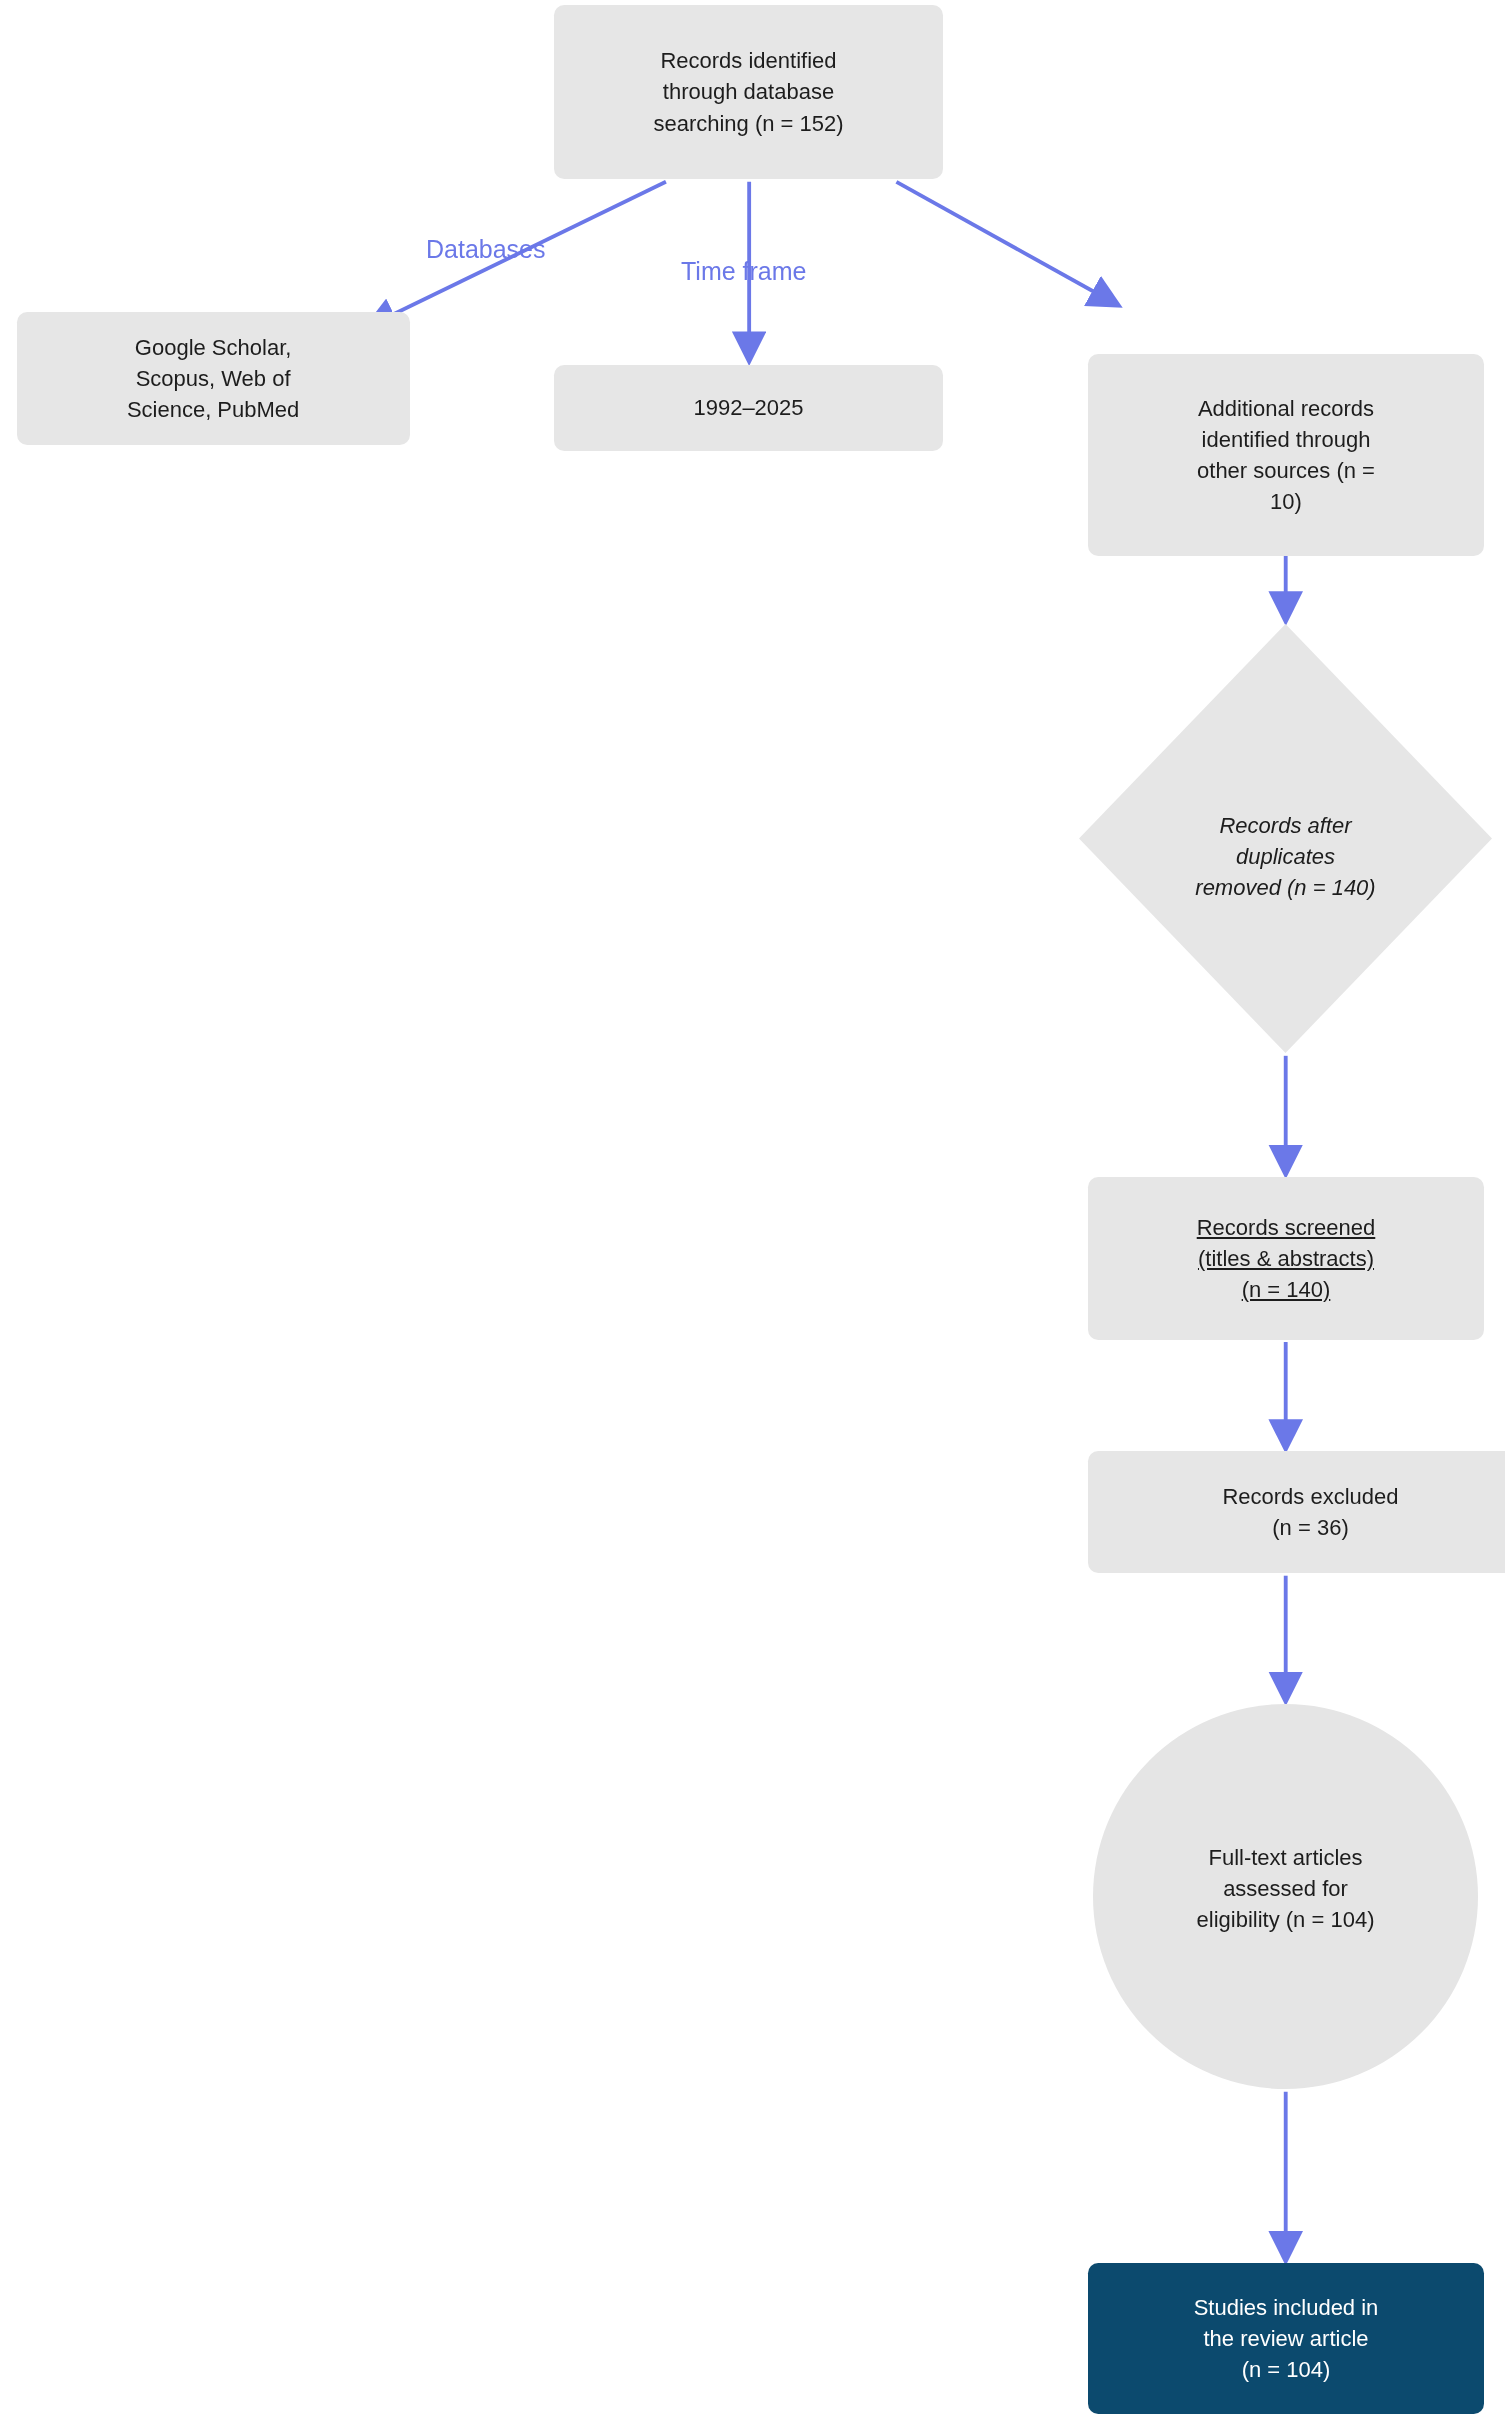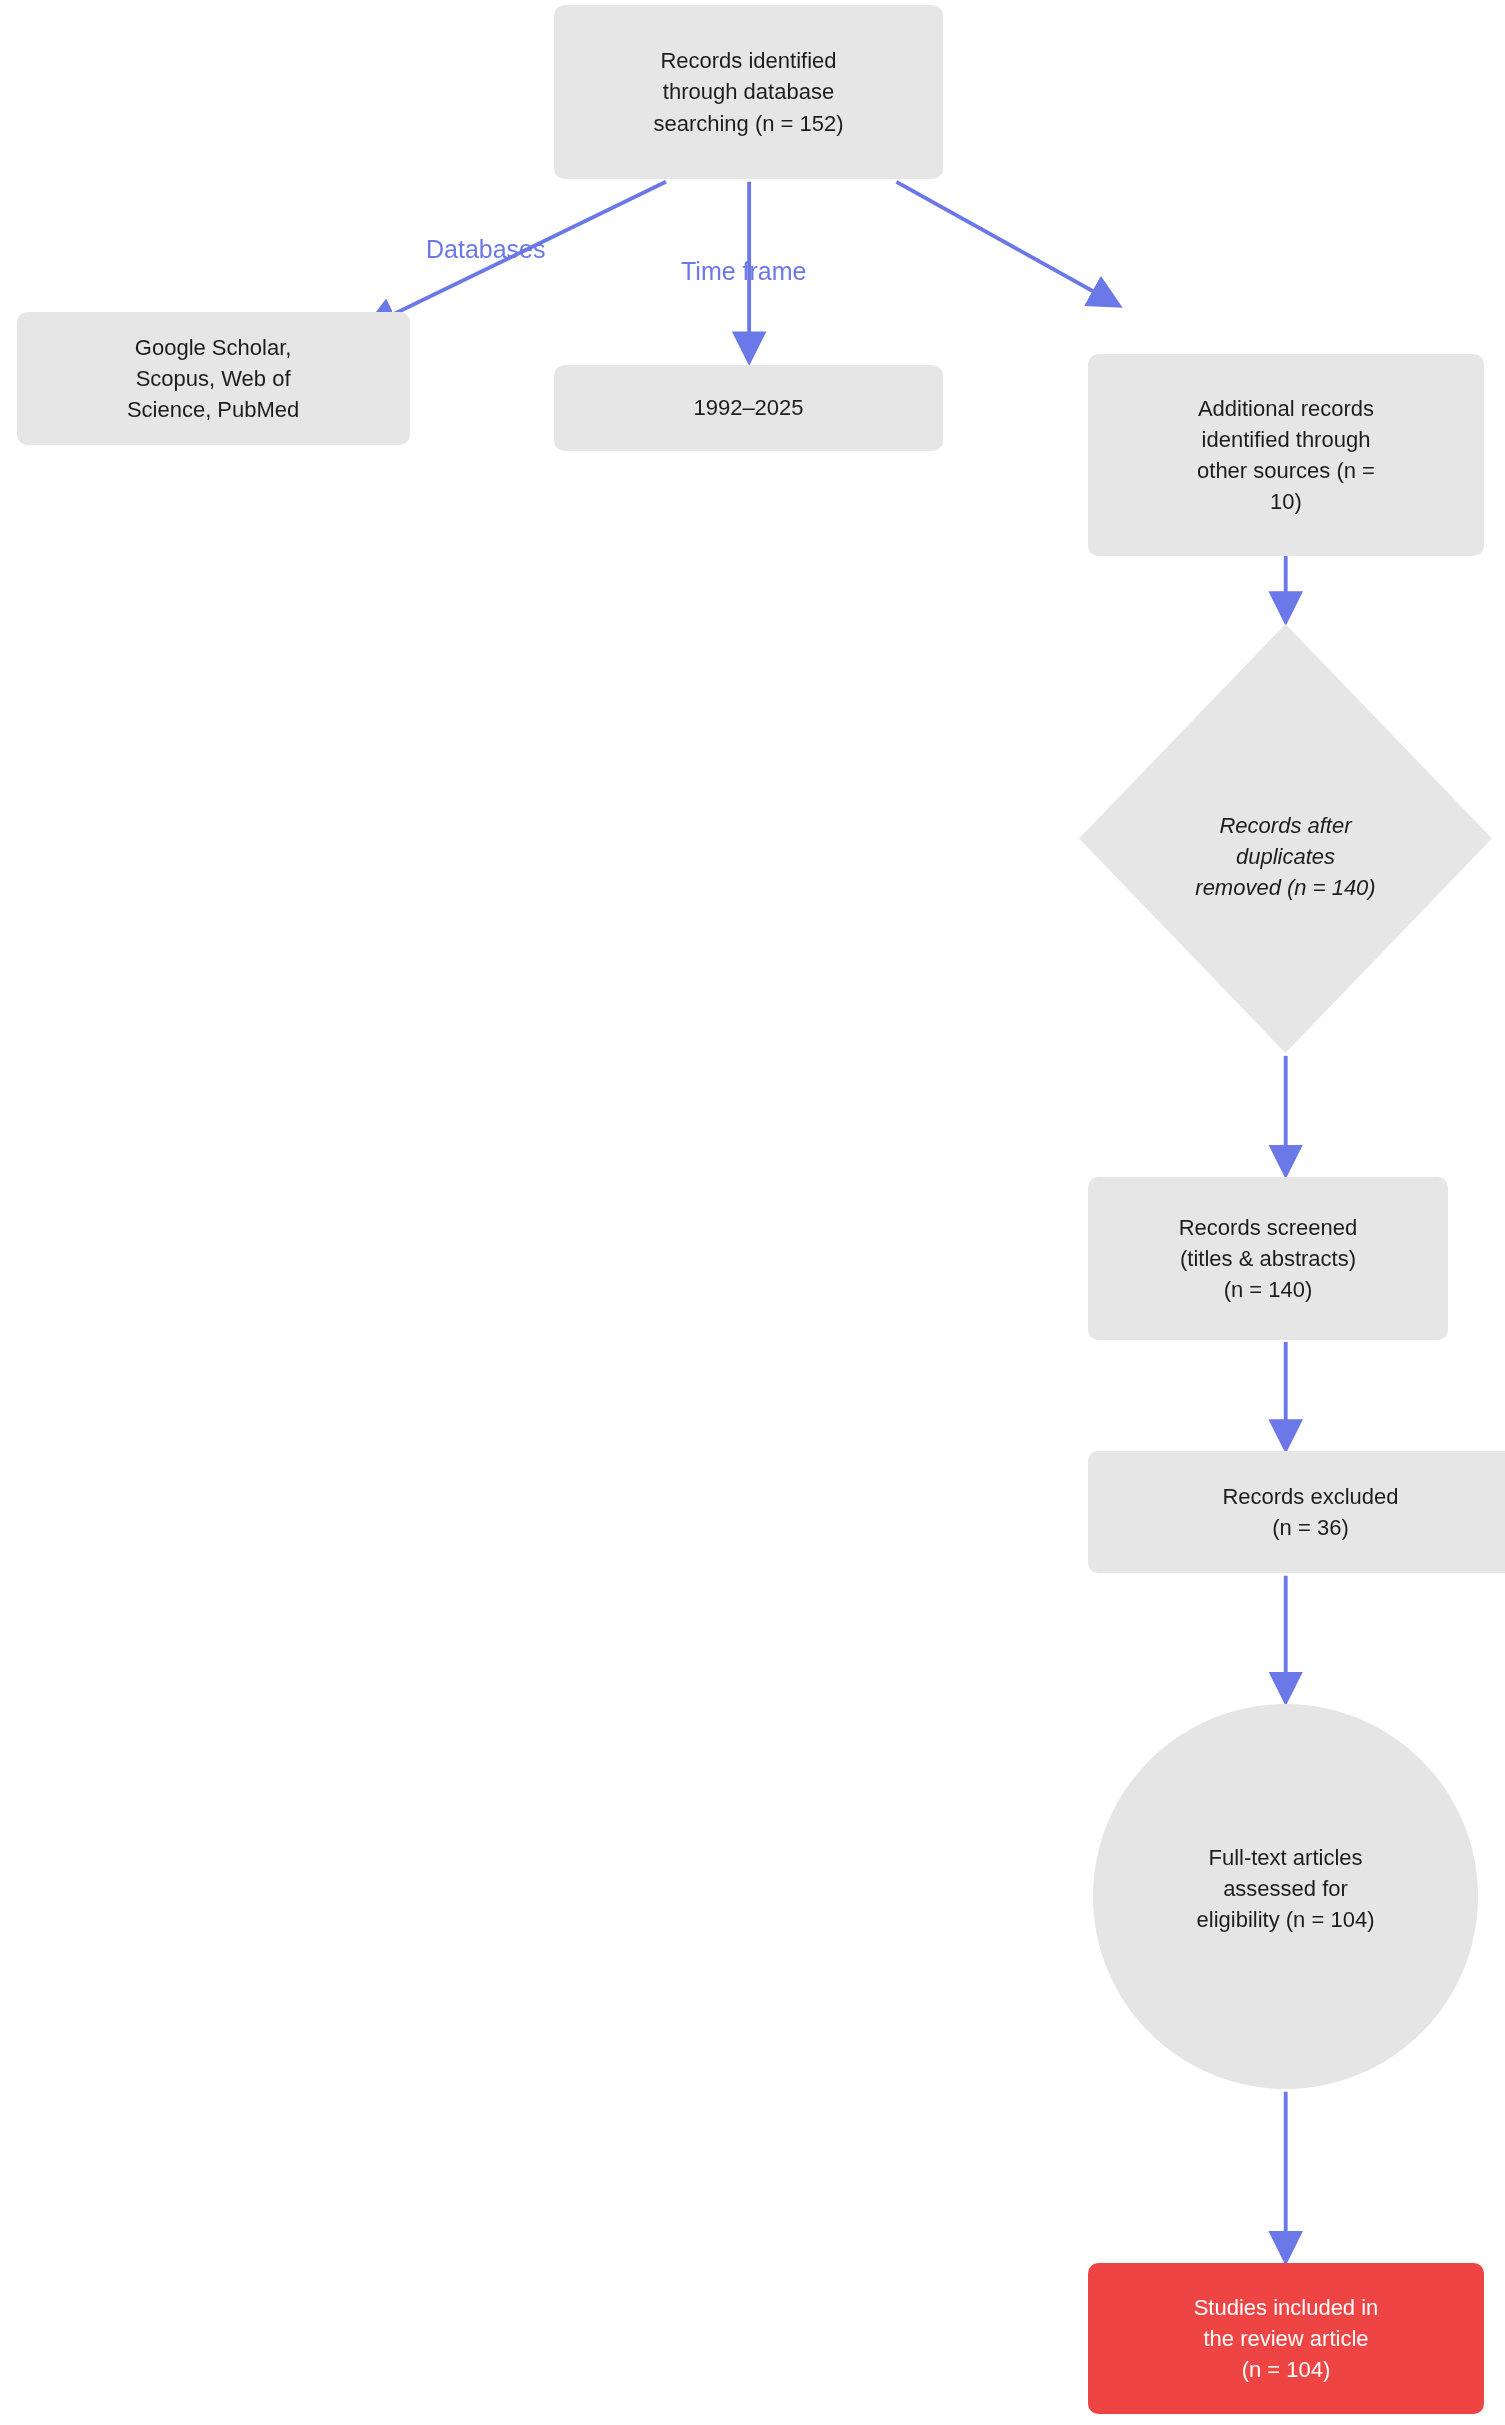--- a/index.html
+++ b/index.html
@@ -41,27 +41,27 @@
     display:block;
     width:100%;
     white-space:pre-line;
   }
 
   
   .n-top     { left:554px;  top:5.1px;    width:389px; height:174px; }
   .n-dbs     { left:16.6px;   top:312px;  width:393px; height:133px; }
   .n-time    { left:554px;  top:365px;  width:389px; height:86px; }
   .n-addl    { left:1088px; top:307px;  width:396px; height:202px;margin-top:47px; }
-  .n-screen  { left:1088px; top:1177px; width:360px; height:163px; }
+  .n-screen  { left:1088px; top:1177px; width:396px; height:163px;text-decoration:underline; }
   .n-excl    { left:1088px; top:1451px; width:445px; height:122px; }
 
   
   .n-final{
     left:1088px; top:2263px; width:396px; height:151px;
-    background:#ef4444;
+    background:#0c4a6e;
     color:#ffffff;
   }
 
   
   .n-diamond{
     left:1079px; top:624px; width:413px; height:429px;
     background:transparent;
     border-radius:0;
     align-items:flex-start;
     font-style:italic;

